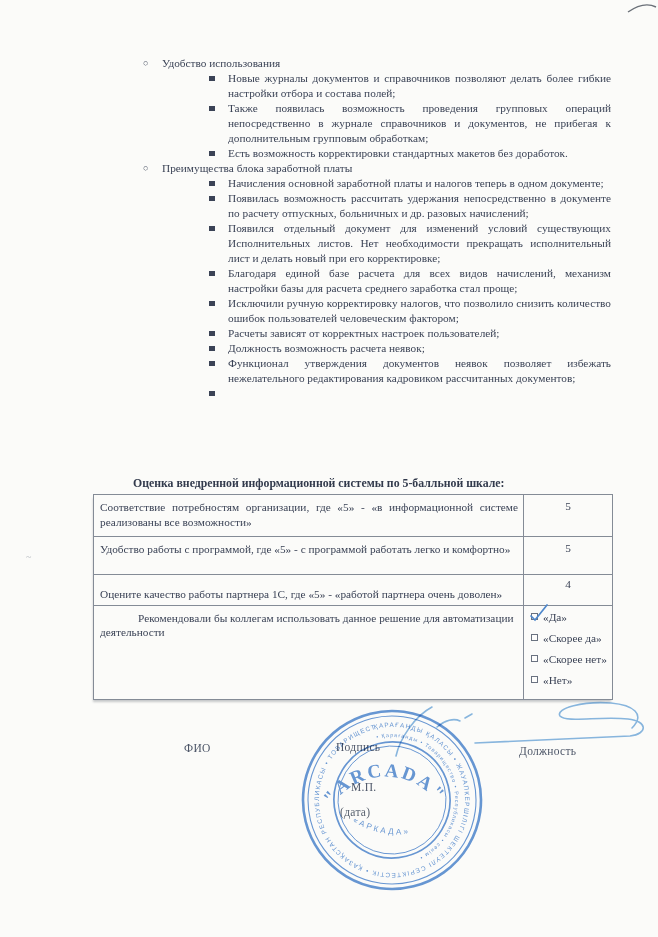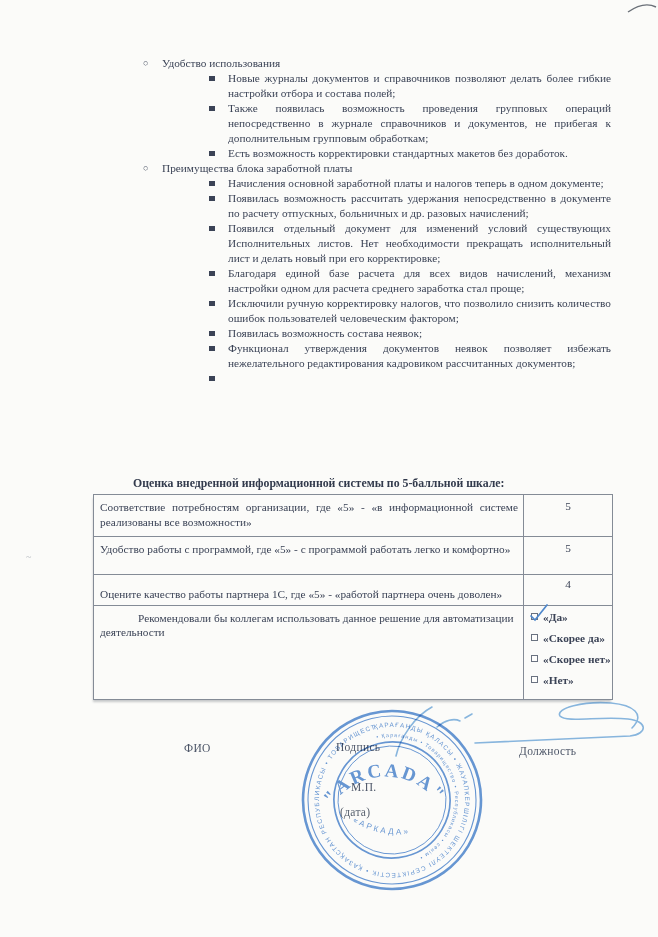--- a/index.html
+++ b/index.html
@@ -48,21 +48,21 @@
   .rating-table td.q { width:430px; padding:5px 5px 3px 6px; text-align:justify; }
   .rating-table td.s { width:89px; text-align:center; padding-top:4px; }
   tr.r1 td { height:42px; }
   tr.r2 td { height:38px; }
   tr.r3 td { height:27px; }
   tr.r3 td.q { padding-top:12px; }
   tr.r3 td.s { padding-top:2px; }
   tr.r4 td { height:94px; }
   tr.r4 td.q { text-indent:38px; }
   tr.r4 td.q .second { text-indent:0; display:block; }
-  td.opts { padding:10px 0 0 7px; text-align:left;font-weight:bold; }
+  td.opts { padding:10px 0 0 7px; text-align:left; }
   .opt { position:relative; display:flex; align-items:center; gap:5px; margin-bottom:6.5px; }
   .opt .box {
     position:relative; width:7px; height:7px; flex:0 0 7px;
     border:1px solid #6a7280; background:#fdfdfc;
   }
   .opt .checkmark { display:none; position:absolute; left:-3px; top:-11px; overflow:visible; }
   .opt[data-state="checked"] .checkmark { display:block; }
   .opt-label { font-size:11.3px; }
 
   
@@ -102,23 +102,24 @@
     <div class="li2"><span class="marker2"></span><span>Также появилась возможность проведения групповых операций непосредственно в журнале справочников и документов, не прибегая к дополнительным групповым обработкам;</span></div>
     <div class="li2"><span class="marker2"></span><span>Есть возможность корректировки стандартных макетов без доработок.</span></div>
 
     <div class="li1">
       <span class="marker1">○</span>
       <span>Преимущества блока заработной платы</span>
     </div>
     <div class="li2"><span class="marker2"></span><span>Начисления основной заработной платы и налогов теперь в одном документе;</span></div>
     <div class="li2"><span class="marker2"></span><span>Появилась возможность рассчитать удержания непосредственно в документе по расчету отпускных, больничных и др. разовых начислений;</span></div>
     <div class="li2"><span class="marker2"></span><span>Появился отдельный документ для изменений условий существующих Исполнительных листов. Нет необходимости прекращать исполнительный лист и делать новый при его корректировке;</span></div>
-    <div class="li2"><span class="marker2"></span><span>Благодаря единой базе расчета для всех видов начислений, механизм настройки одном для расчета среднего заработка стал проще;</span></div>
+    <div class="li2"><span class="marker2"></span><span>Благодаря единой базе расчета для всех видов начислений, механизм настройки базы для расчета среднего заработка стал проще;</span></div>
     <div class="li2"><span class="marker2"></span><span>Исключили ручную корректировку налогов, что позволило снизить количество ошибок пользователей человеческим фактором;</span></div>
-    <div class="li2"><span class="marker2"></span><span>Появилась возможность состава неявок;</span></div>
+    <div class="li2"><span class="marker2"></span><span>Расчеты зависят от корректных настроек пользователей;</span></div>
+    <div class="li2"><span class="marker2"></span><span>Должность возможность расчета неявок;</span></div>
     <div class="li2"><span class="marker2"></span><span>Функционал утверждения документов неявок позволяет избежать нежелательного редактирования кадровиком рассчитанных документов;</span></div>
     <div class="li2"><span class="marker2"></span></div>
   </div>
 
   <div class="rating-title">Оценка внедренной информационной системы по 5-балльной шкале:</div>
 
   <table class="rating-table">
     <tbody>
         <tr class="r1">
       <td class="q">Соответствие потребностям организации, где «5» - «в информационной системе реализованы все возможности»</td>

